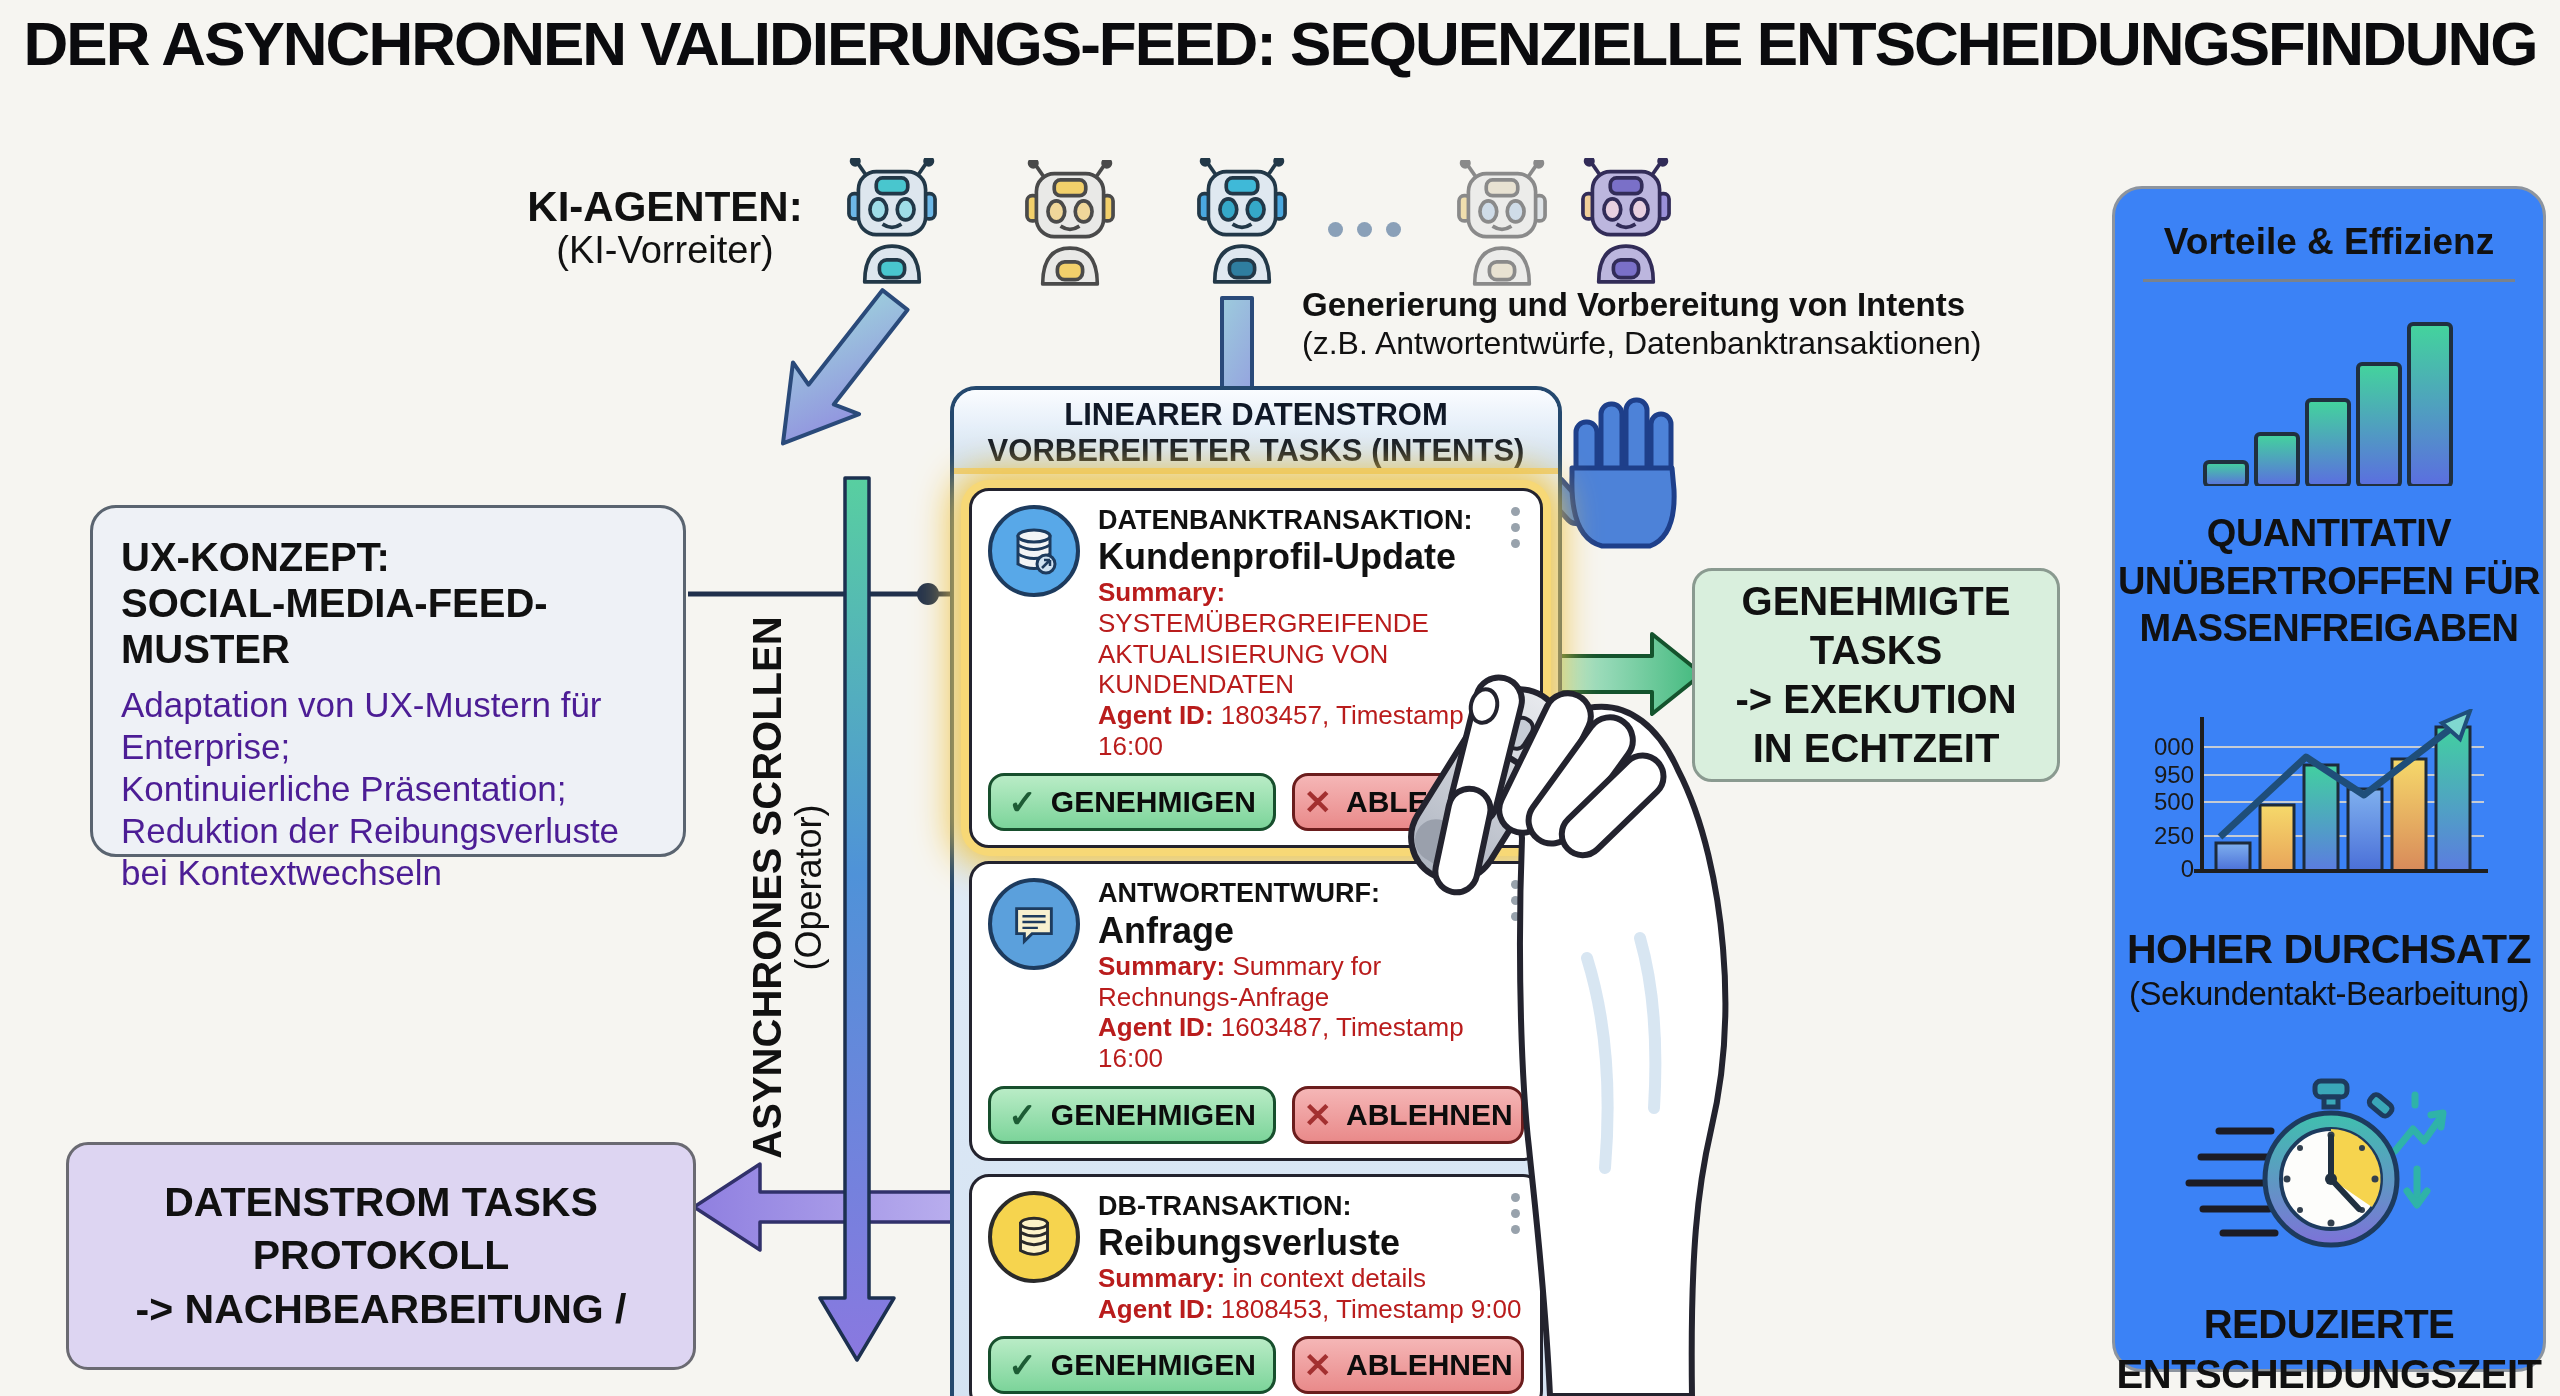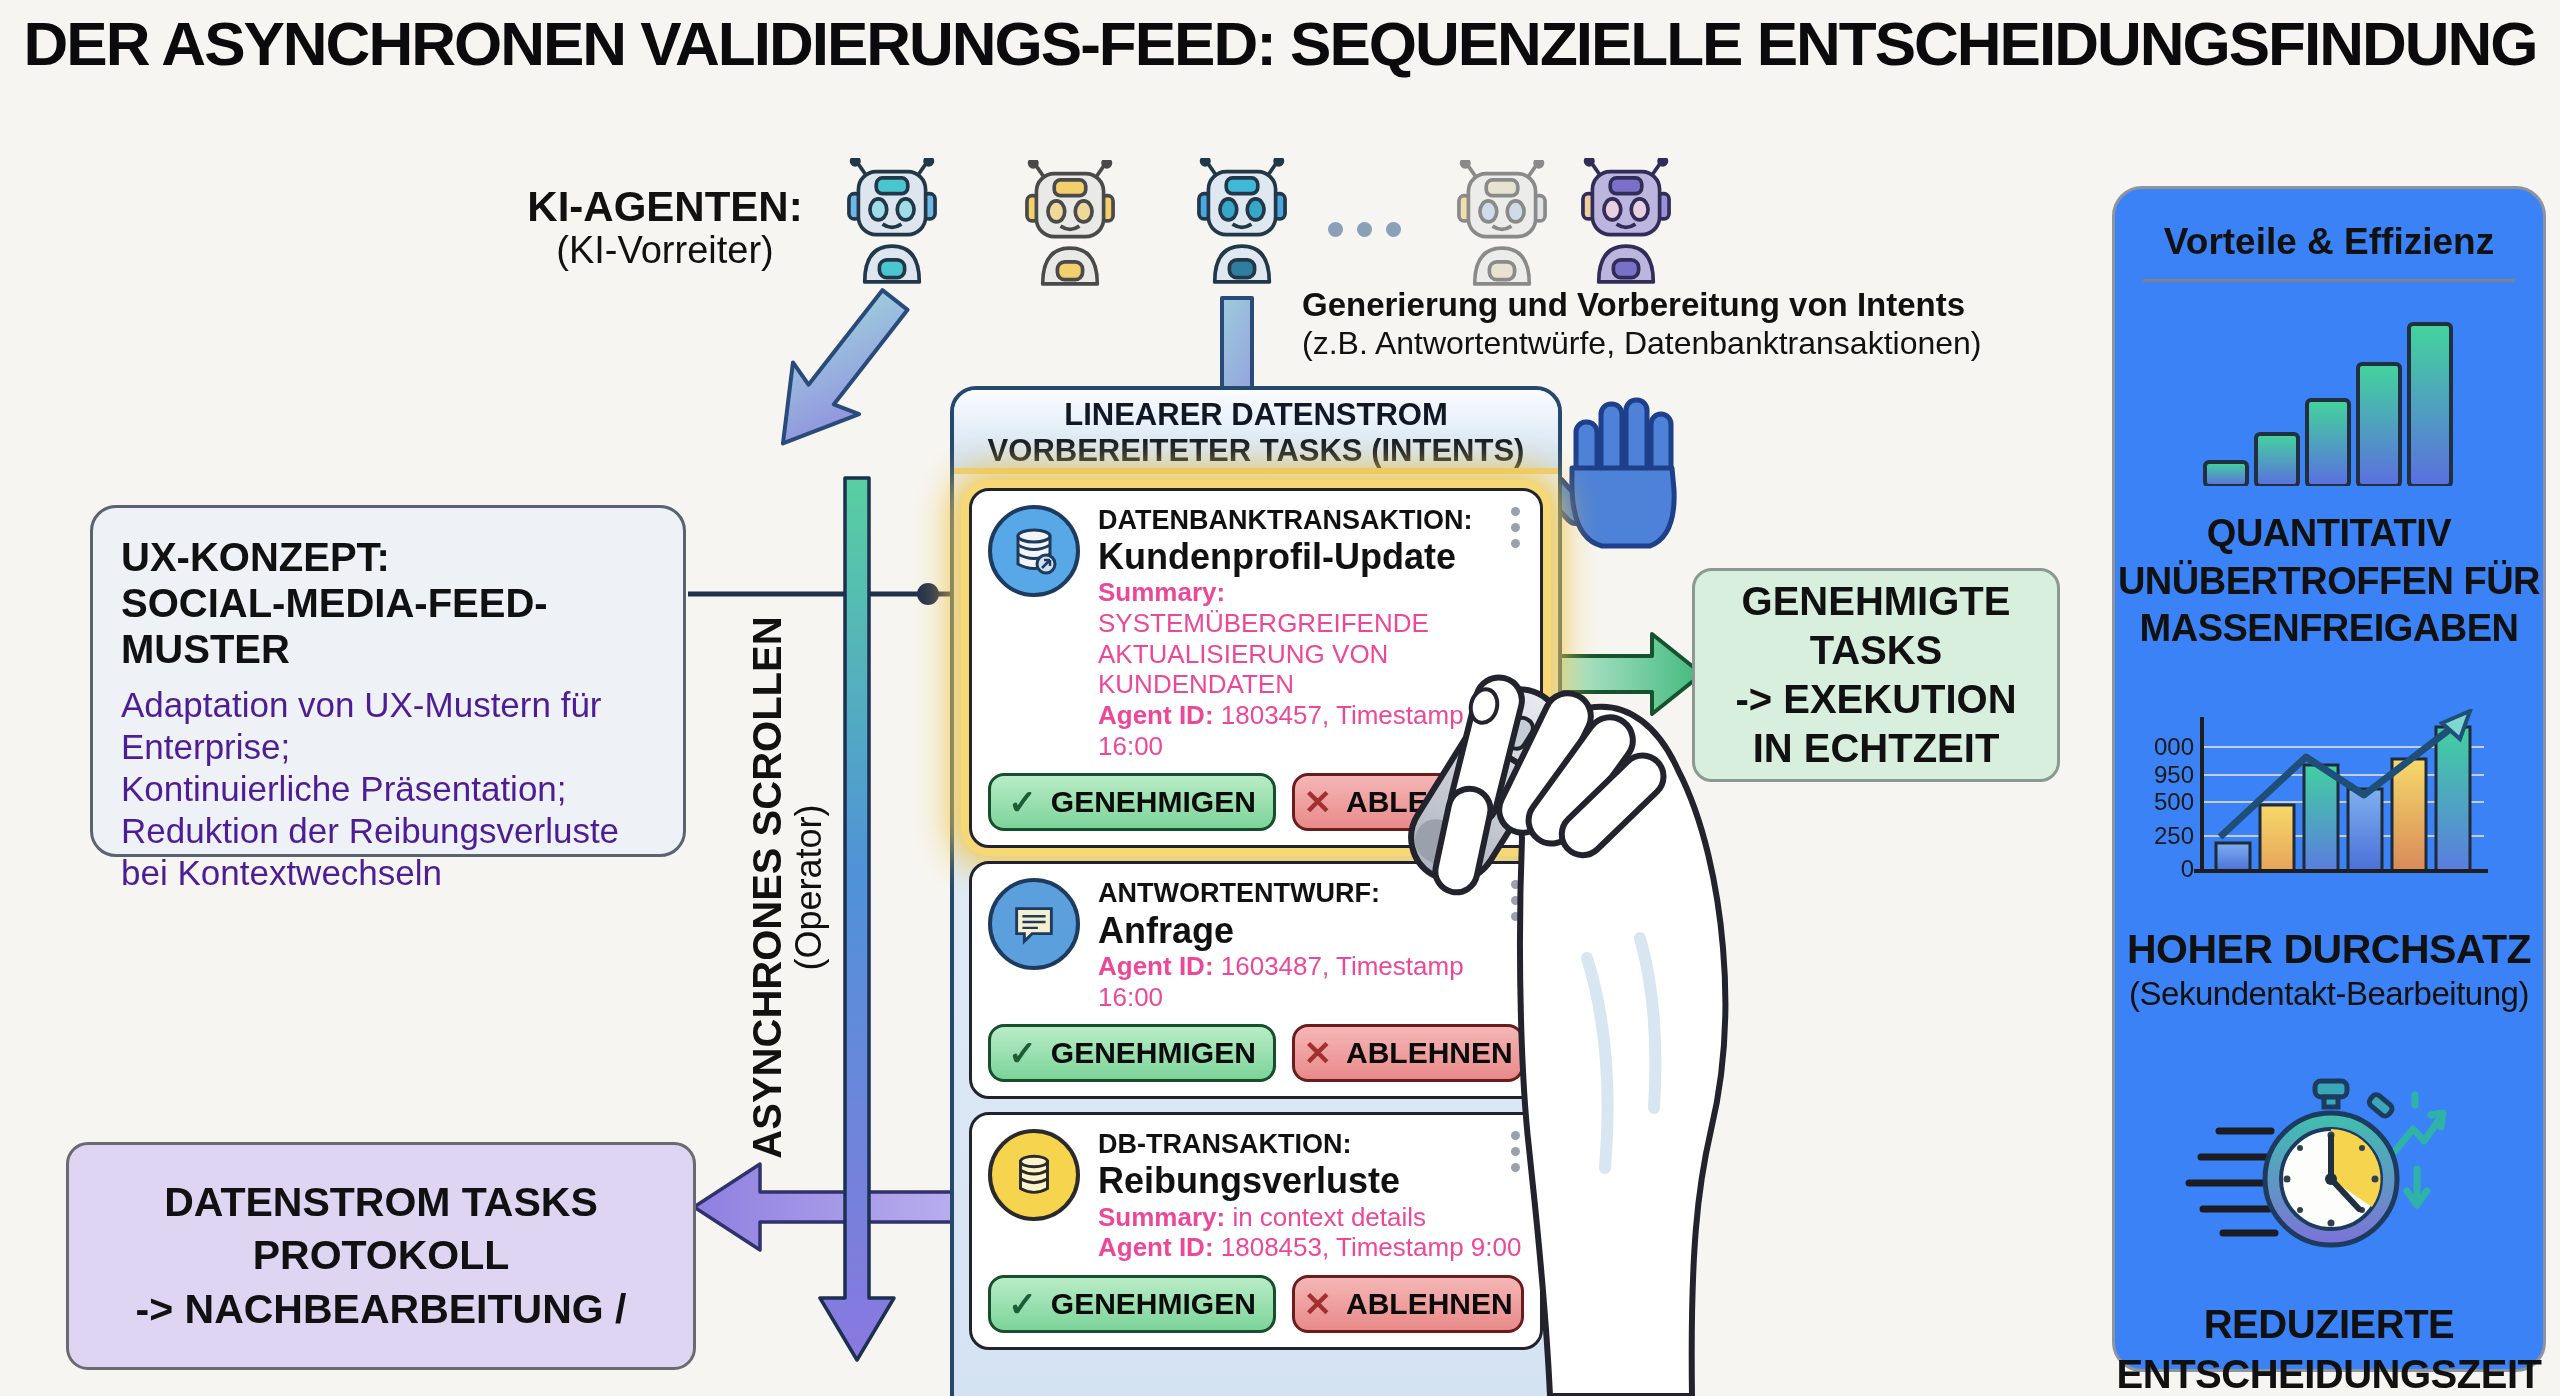--- a/index.html
+++ b/index.html
@@ -45,21 +45,21 @@
   .card{position:relative;background:#fff;border:3px solid #23232e;border-radius:20px;
         padding:14px 16px 14px 16px;box-sizing:border-box;}
   .card.hl{box-shadow:0 0 0 8px #f7d876,0 0 36px 18px #f0c64a;}
   .card-row{display:flex;}
   .cicon{flex:0 0 92px;width:92px;height:92px;border-radius:50%;box-sizing:border-box;
          display:flex;align-items:center;justify-content:center;}
   .ctext{margin-left:18px;min-width:0;}
   .ctype{font-size:27px;font-weight:800;line-height:1.15;}
   .ctype:empty{display:none;}
   .ctitle{font-size:36px;font-weight:800;line-height:1.15;}
-  .csum,.cagent{font-size:26px;font-weight:500;line-height:1.18;color:#ec4899;}
+  .csum,.cagent{font-size:26px;font-weight:500;line-height:1.18;color:#b91c1c;}
   .csum b,.cagent b{font-weight:800;}
   .cbtns{display:flex;gap:16px;margin-top:12px;}
   .btn{height:58px;border-radius:16px;display:flex;align-items:center;justify-content:center;
        font-size:30px;font-weight:800;color:#0c0c0c;box-sizing:border-box;}
   .btn .ic{margin-right:14px;font-size:34px;font-weight:800;}
   .btn-approve{flex:1.25;background:linear-gradient(180deg,#b9ecc6,#7cd49a);border:3px solid #174f2d;}
   .btn-approve .ic{color:#1d5c35;}
   .btn-reject{flex:1;background:linear-gradient(180deg,#f5b6b6,#e98a8a);border:3px solid #6b1d1d;}
   .btn-reject .ic{color:#a33030;}
   .kebab{position:absolute;right:20px;top:16px;display:flex;flex-direction:column;gap:7px;cursor:pointer;}
@@ -357,20 +357,21 @@
             <svg width="54" height="54" viewBox="0 0 56 56">
                 <g stroke="#1d3b5e" stroke-width="3">
               <path d="M10 12 h36 v26 h-20 l-8 8 v-8 h-8 Z" fill="#f7f0cf"></path>
               <path d="M16 20 h24 M16 26 h24 M16 32 h16" fill="none" stroke-width="2.5"></path>
             </g>
               </svg>
           </div>
           <div class="ctext">
             <div class="ctype">ANTWORTENTWURF:</div>
             <div class="ctitle">Anfrage</div>
+            <div class="csum"><b>Summary:</b> <span>Summary for Rechnungs-Anfrage</span></div>
             <div class="cagent"><b>Agent ID:</b> <span>1603487, Timestamp 16:00</span></div>
           </div>
         </div>
         <div class="cbtns">
           <div class="btn btn-approve">
               <span class="ic">✓</span>
               <span>GENEHMIGEN</span>
             </div>
           <div class="btn btn-reject">
               <span class="ic">✕</span>

